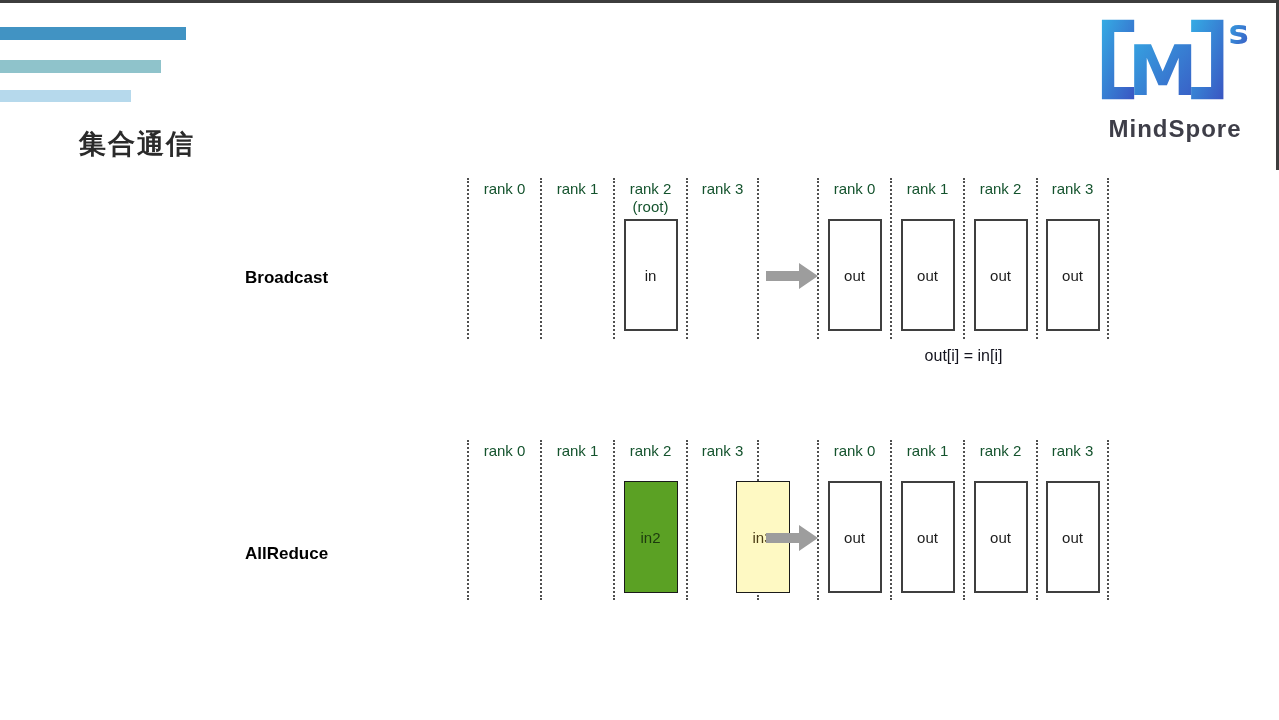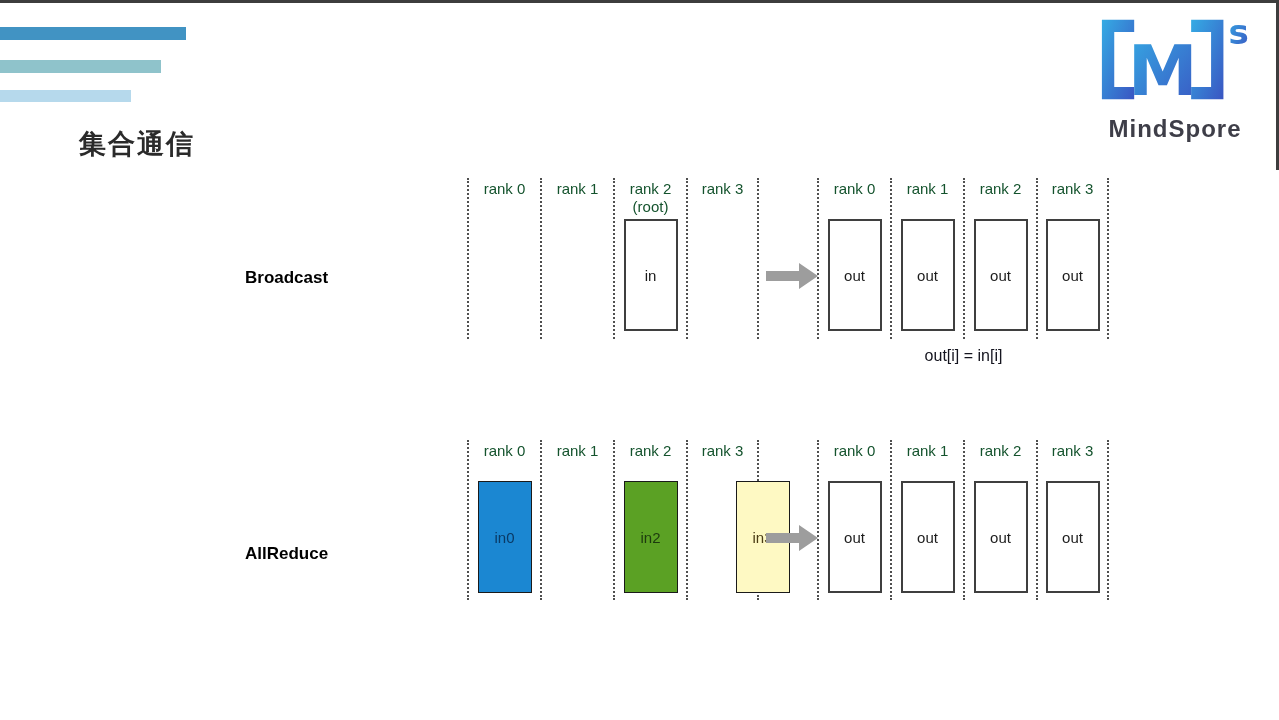--- a/index.html
+++ b/index.html
@@ -143,23 +143,20 @@
         <span>out</span>
       </div>
     </div>
   </div>
 
   <div class="formula f1">out[i] = in[i]</div>
 
   <div class="rank-group" style="left:467px; top:440px; height:160px;">
     <div class="rank-col">
       <div class="col-header">rank 0</div>
-      <div class="data-box colored" style="background: rgb(27, 135, 210); color: rgb(10, 58, 102);">
-        <span>in0</span>
-      </div>
     </div>
     <div class="rank-col">
       <div class="col-header">rank 1</div>
     </div>
     <div class="rank-col">
       <div class="col-header">rank 2</div>
       <div class="data-box colored" style="background: rgb(91, 161, 36); color: rgb(29, 58, 14); text-align: center;">
         <span>in2</span>
       </div>
     </div>

